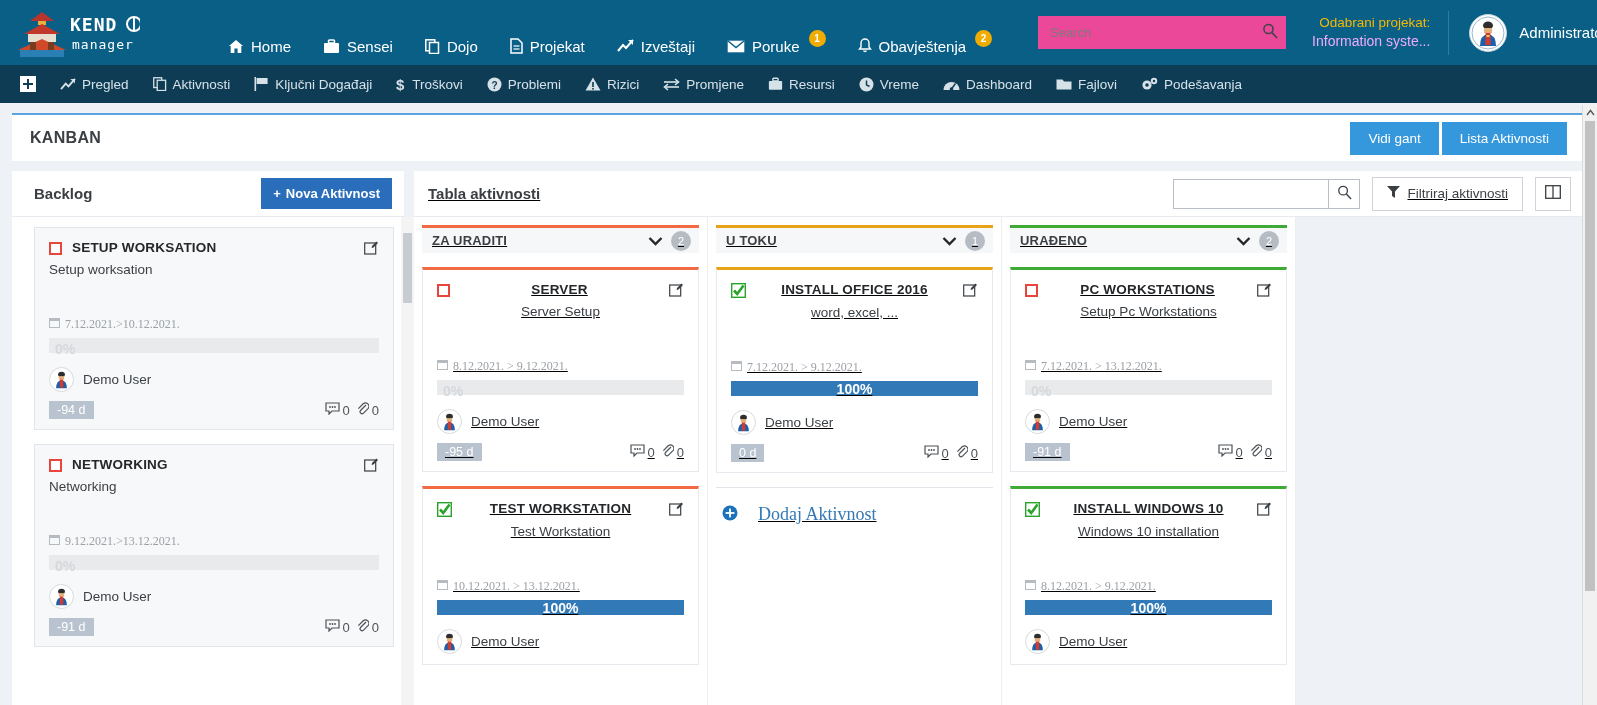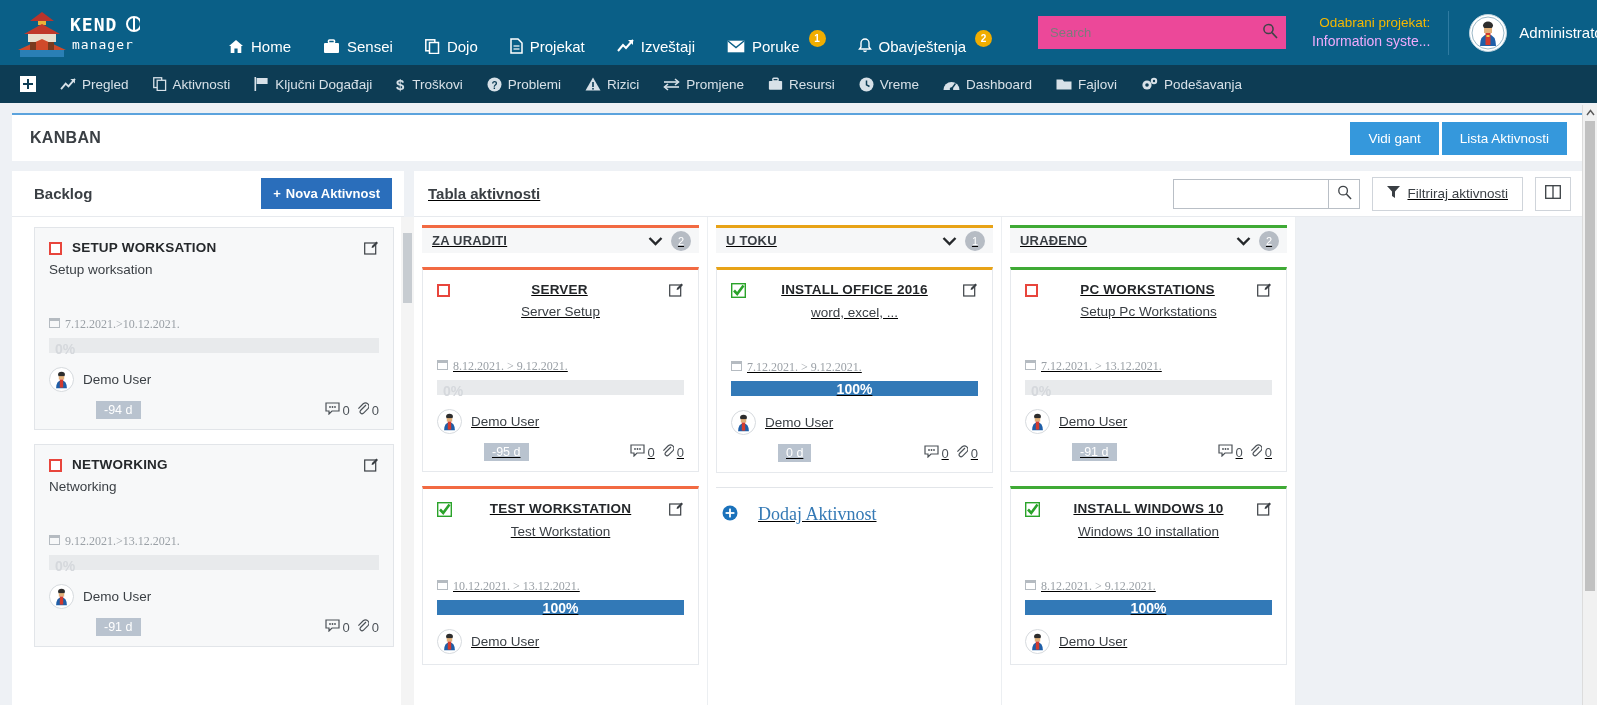--- a/index.html
+++ b/index.html
@@ -224,21 +224,20 @@
   }
   .card-user .un { font-size: 13.5px; color: #3a3f44; }
 
   .card-foot {
     display: flex; align-items: center; justify-content: space-between;
     margin-top: 9px;
   }
   .days {
     background: #b9c3cf; color: #fff; font-size: 12.5px;
     padding: 2px 8px;
-    margin-left: 47px;
   }
   .counts {
     display: flex; align-items: center; gap: 6px;
     font-size: 13px; color: #4c5258;
   }
   .counts .grp { display: flex; align-items: center; gap: 3px; }
 
   .addact {
     display: flex; align-items: center; gap: 20px;
     padding: 16px 4px 0 6px; border-top: 1px solid #e2e5e9; margin-top: 14px;

